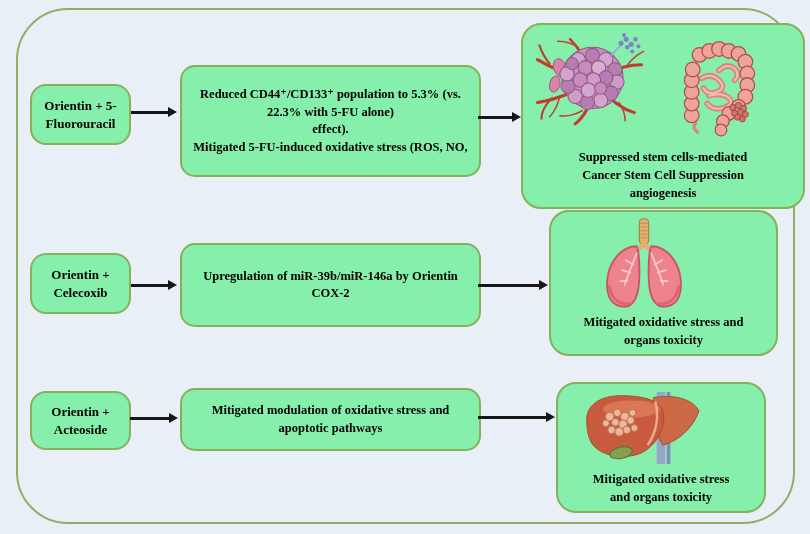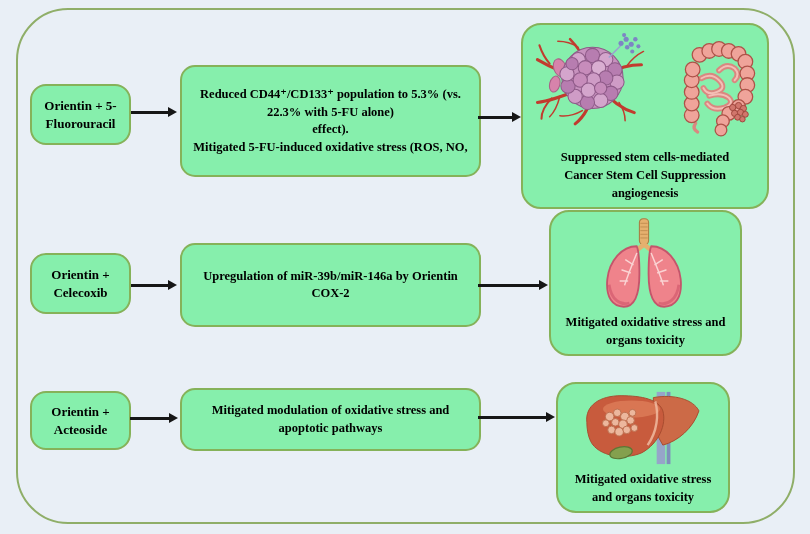--- a/index.html
+++ b/index.html
@@ -6,21 +6,21 @@
   .canvas{position:relative;width:810px;height:534px;background:#e9eff6;overflow:hidden;
           font-family:"Liberation Serif","DejaVu Serif",serif;color:#000;}
   .outer-frame{position:absolute;left:16px;top:8px;width:775px;height:512px;
                border:2px solid #8fae68;border-radius:52px;}
   .box{position:absolute;background:#86efac;border:2px solid #85b259;
        display:flex;flex-direction:column;align-items:center;justify-content:center;
        text-align:center;font-weight:bold;}
   .src{width:97px;height:57px;border-radius:16px;font-size:13px;line-height:18px;}
   .mech{width:297px;border-radius:15px;font-size:12.5px;line-height:17.5px;}
   .mech .ln{white-space:nowrap;}
-  .out{border-radius:20px;justify-content:flex-start;}
+  .out{border-radius:20px;justify-content:flex-start;padding-left:36px;}
   .cap{position:absolute;left:0;right:0;bottom:5px;font-size:12.5px;line-height:18px;font-weight:bold;}
   .arrow{position:absolute;height:2.5px;background:#161616;}
   .arrow::after{content:"";position:absolute;right:-8px;top:50%;transform:translateY(-50%);
                 border-left:9px solid #161616;border-top:5.5px solid transparent;
                 border-bottom:5.5px solid transparent;}
   .img{position:absolute;}
 </style>
 </head>
 <body>
 

